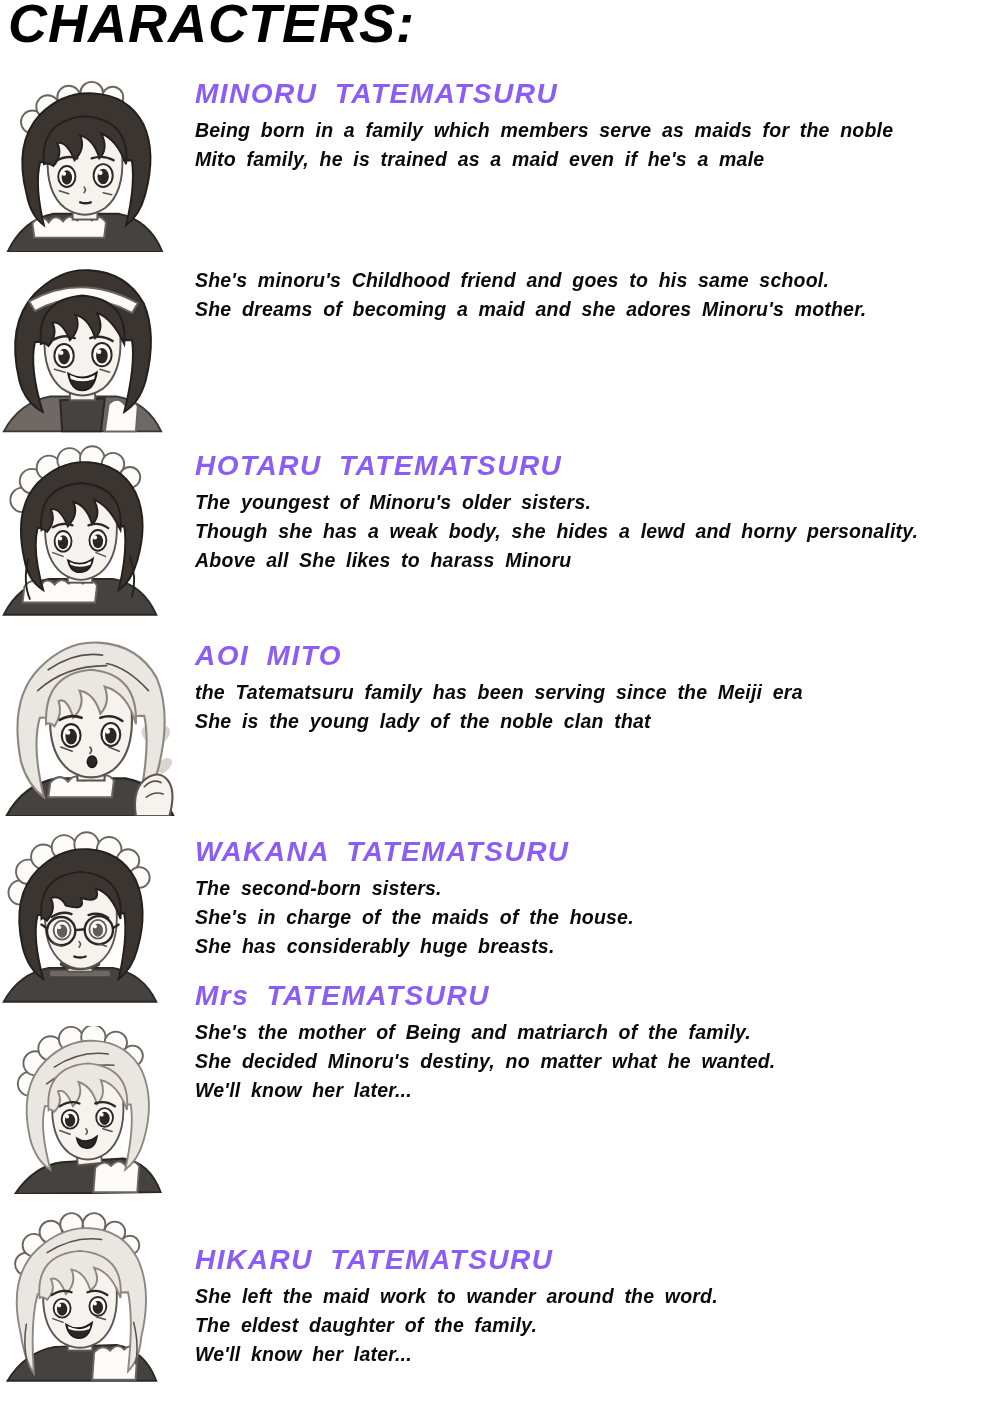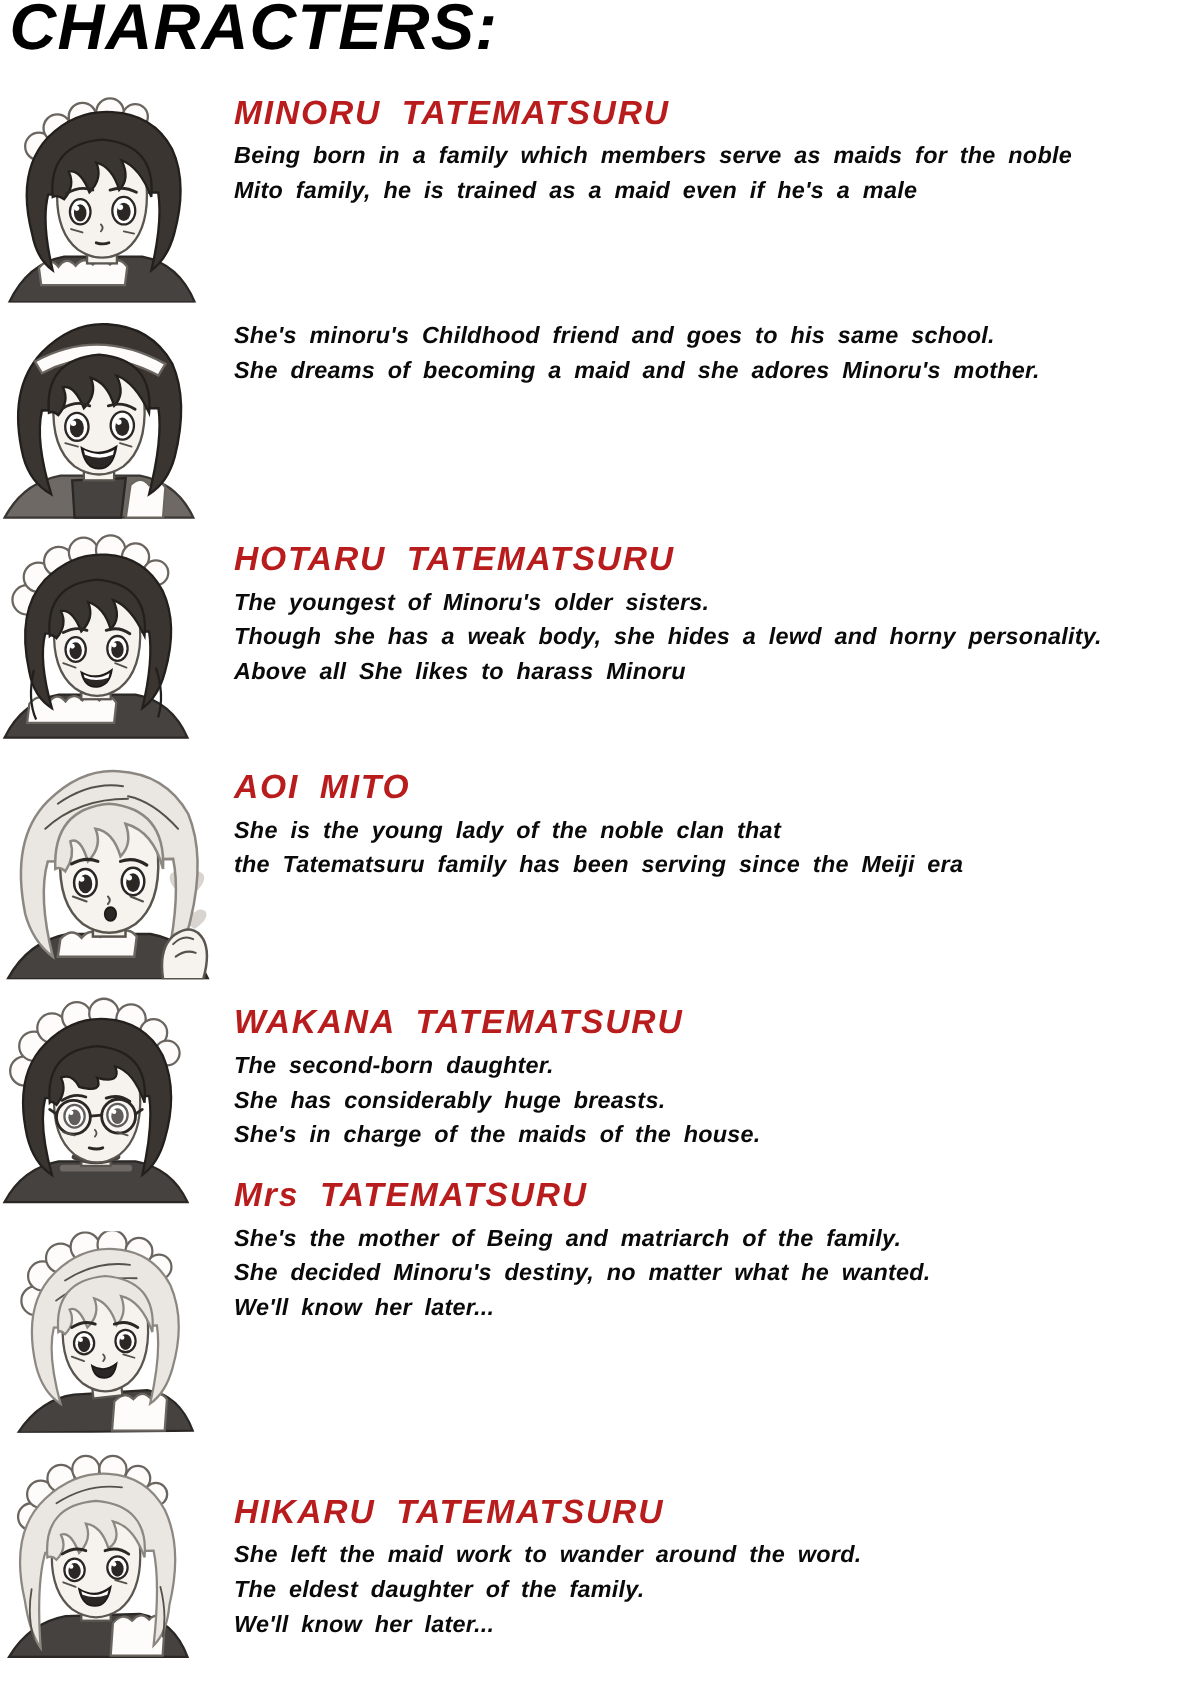--- a/index.html
+++ b/index.html
@@ -8,21 +8,21 @@
     font-family:Liberation Sans, sans-serif;color:#0a0a0a;
   }
   .page-title{
     position:absolute;left:8px;top:-8px;
     font-size:54px;font-weight:bold;font-style:italic;letter-spacing:1px;
     color:#000;white-space:nowrap;
   }
   .entry-text{position:absolute;left:195px;width:795px;}
   .char-name{
     font-size:28px;font-weight:bold;font-style:italic;letter-spacing:1.5px;word-spacing:8px;
-    line-height:32px;margin-bottom:6px;white-space:nowrap;color:#b91c1c;
+    line-height:32px;margin-bottom:6px;white-space:nowrap;color:#8b5cf6;
   }
   .char-line{
     font-size:19.5px;font-weight:bold;font-style:italic;letter-spacing:0.2px;word-spacing:5px;
     line-height:29px;white-space:nowrap;color:#0a0a0a;
   }
   .portrait{position:absolute;left:0;}
   .portrait svg{display:block;width:100%;height:100%;}
   
   .p-svg .dress{fill:#6e6964;stroke:#3a3633;stroke-width:2;}
   .p-svg .dressD{fill:#46423f;stroke:#2a2724;stroke-width:2;}
@@ -162,22 +162,22 @@
         <circle class="hl" cx="101" cy="99" r="2.2"></circle>
       <path class="ink" d="M55,88 q11,-6 21,-2 M94,86 q11,-4 21,3"></path>
       <path class="inkT" d="M56,114 l11,4 M102,114 l10,4 M84,114 q3,3 0,6"></path>
       <ellipse class="mouthO" cx="86" cy="128" rx="4.5" ry="5.5"></ellipse>
       <path class="skin" d="M128,180 q-4,-26 10,-36 q14,-9 22,4 q6,11 0,32 Z"></path>
       <path class="inkT" d="M136,152 q8,-8 16,-4 M138,162 q8,-6 16,-3"></path>
     </svg>
   </div>
   <div class="entry-text" style="top:640px;">
     <div class="char-name">AOI MITO</div>
+    <div class="char-line">the Tatematsuru family has been serving since the Meiji era</div>
     <div class="char-line">She is the young lady of the noble clan that</div>
-    <div class="char-line">the Tatematsuru family has been serving since the Meiji era</div>
   </div>
 
   <div class="portrait p-svg" style="top:822px;width:160px;height:190px;">
     <svg viewBox="0 0 170 180">
       <path class="dressD" d="M4,180 Q20,150 52,144 L120,144 Q152,150 166,180 Z"></path>
       <path class="ink" d="M56,150 L114,150" style="stroke-width:6;stroke:#6e6964"></path>
       <rect class="skin" x="72" y="124" width="26" height="24"></rect>
       <path class="ink" d="M66,140 q19,8 38,0" style="stroke:#46423f;stroke-width:5"></path>
       <g class="frill">
           <circle cx="22" cy="64" r="13"></circle>
@@ -201,23 +201,23 @@
       <path class="ink" d="M55,90 q11,-7 21,-3 M94,88 q11,-4 21,3"></path>
       <circle class="glass" cx="65" cy="105" r="15"></circle>
         <circle class="glass" cx="105" cy="104" r="15"></circle>
       <path class="ink" d="M80,104 L90,103 M50,102 L44,98 M120,102 L126,98"></path>
       <path class="inkT" d="M84,116 q3,3 0,6 M56,118 l10,3 M104,118 l9,3"></path>
       <path class="ink" d="M79,132 q7,2 12,0"></path>
     </svg>
   </div>
   <div class="entry-text" style="top:836px;">
     <div class="char-name">WAKANA TATEMATSURU</div>
-    <div class="char-line">The second-born daughter.</div>
+    <div class="char-line">The second-born sisters.</div>
+    <div class="char-line">She's in charge of the maids of the house.</div>
     <div class="char-line">She has considerably huge breasts.</div>
-    <div class="char-line">She's in charge of the maids of the house.</div>
   </div>
 
   <div class="portrait p-svg" style="top:1026px;width:170px;height:168px;">
     <svg viewBox="0 0 170 180">
       <path class="dressD" d="M10,180 Q30,150 60,146 L126,142 Q154,146 166,178 Z"></path>
       <path class="frill" d="M96,152 q9,-10 17,-2 q8,-9 15,-1 q8,-8 15,1 l-2,28 -47,0 Z"></path>
       <rect class="skin" x="76" y="124" width="26" height="24" transform="rotate(-6 89 136)"></rect>
       <g class="frill">
           <circle cx="26" cy="62" r="13"></circle>
           <circle cx="32" cy="40" r="13"></circle>

